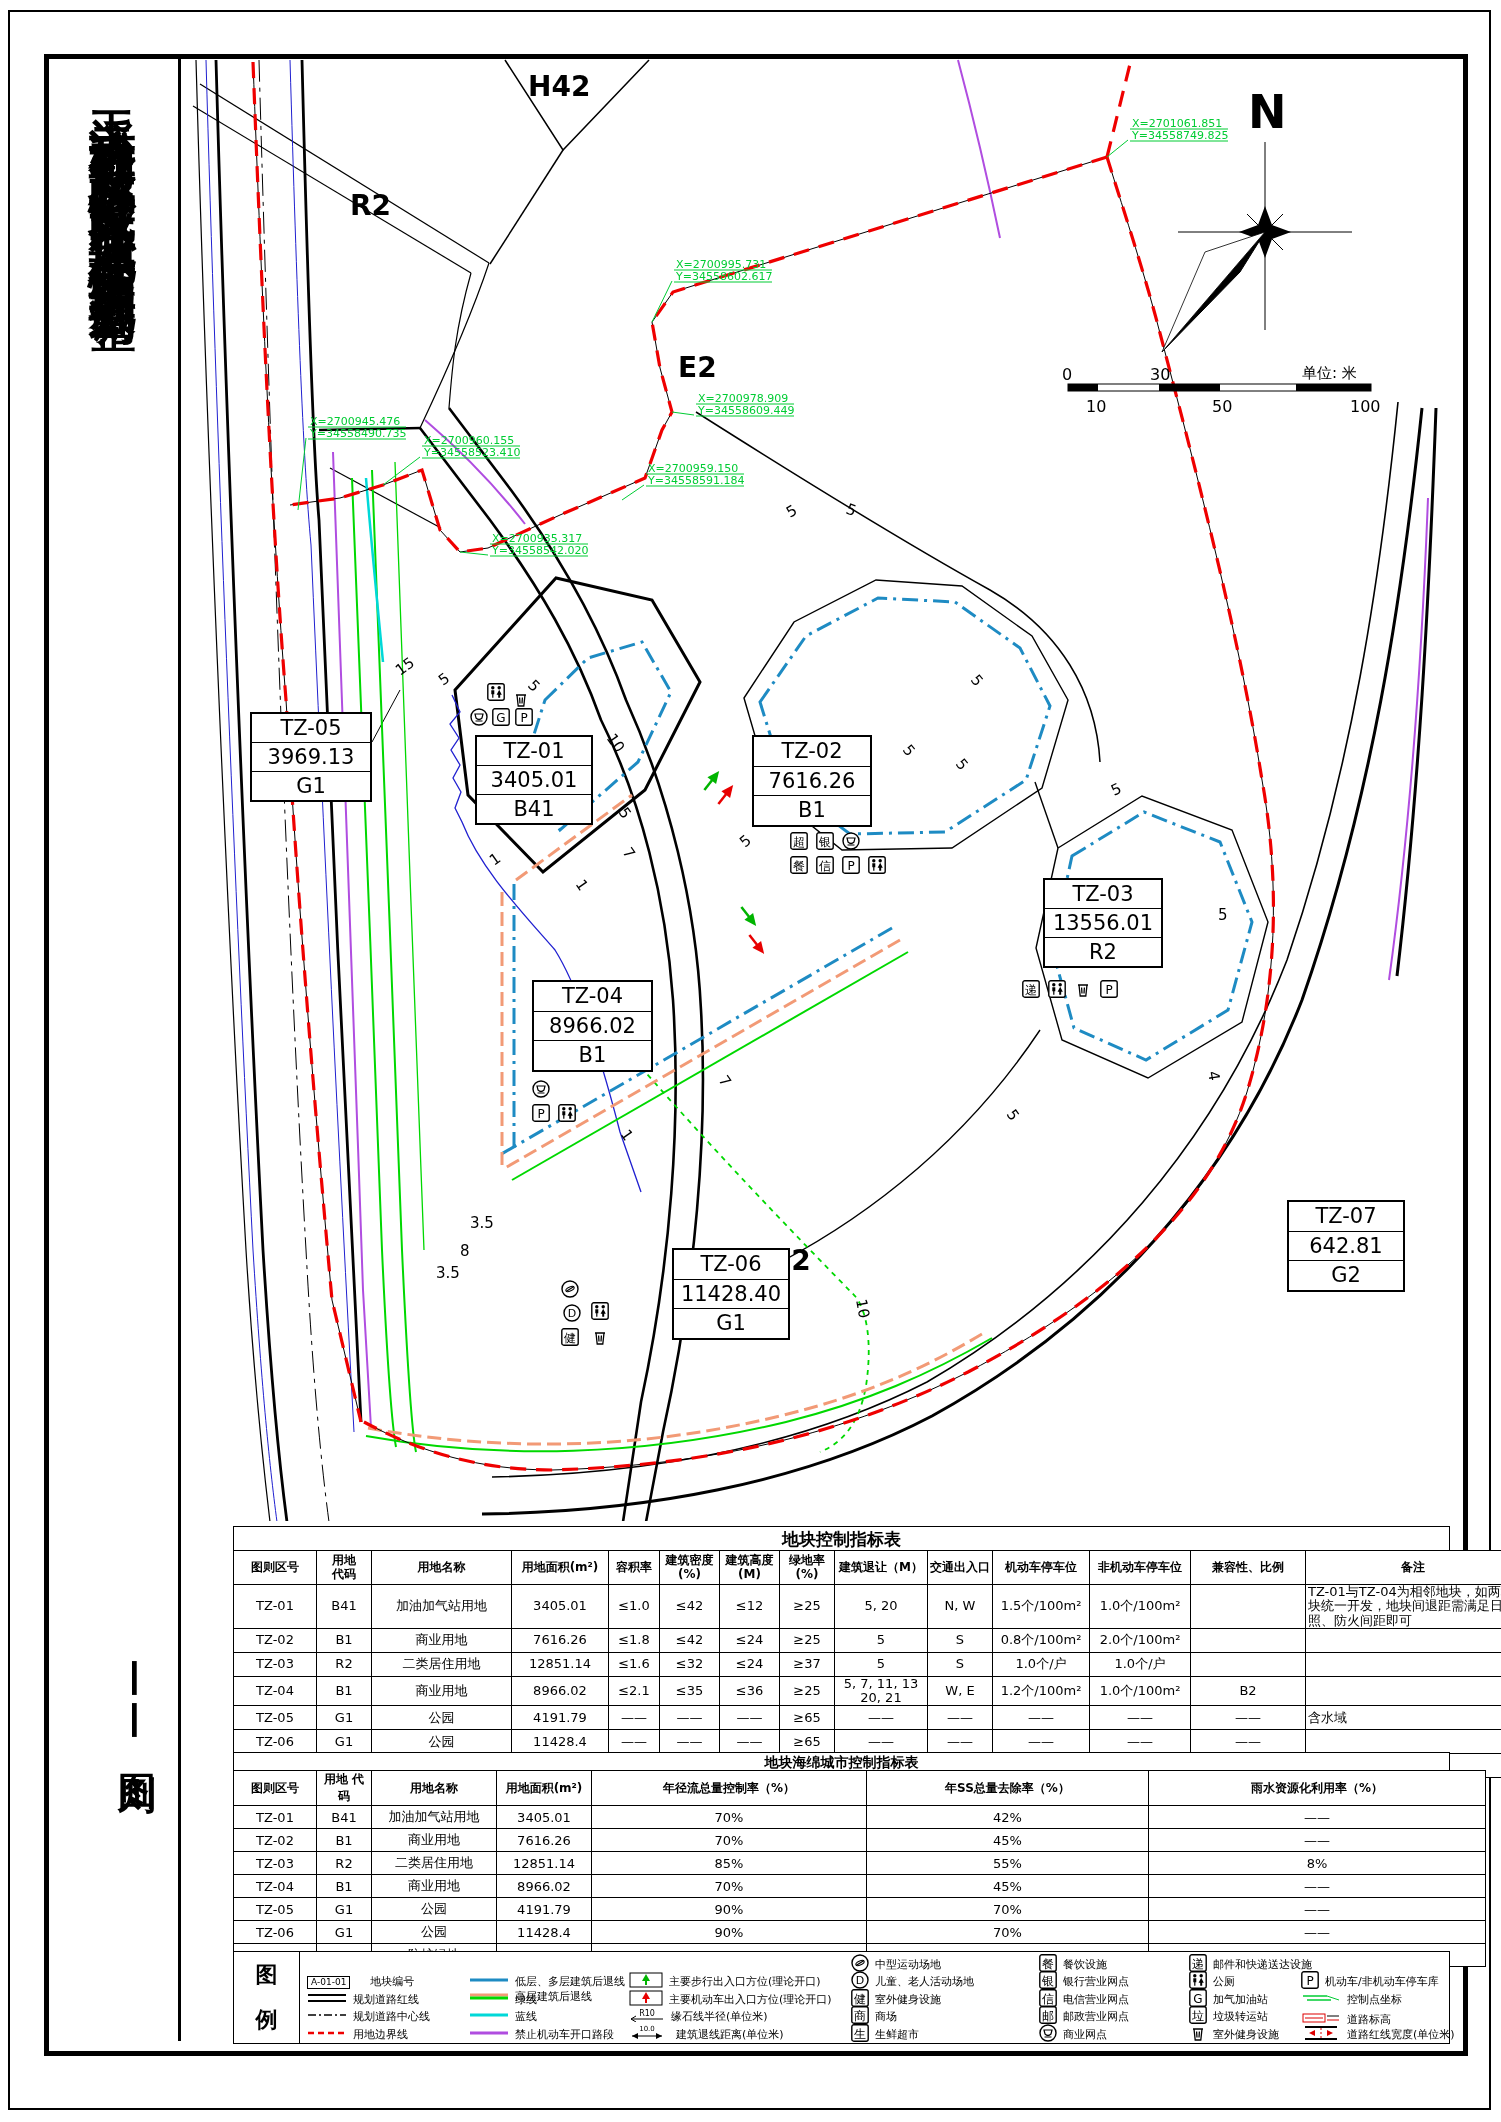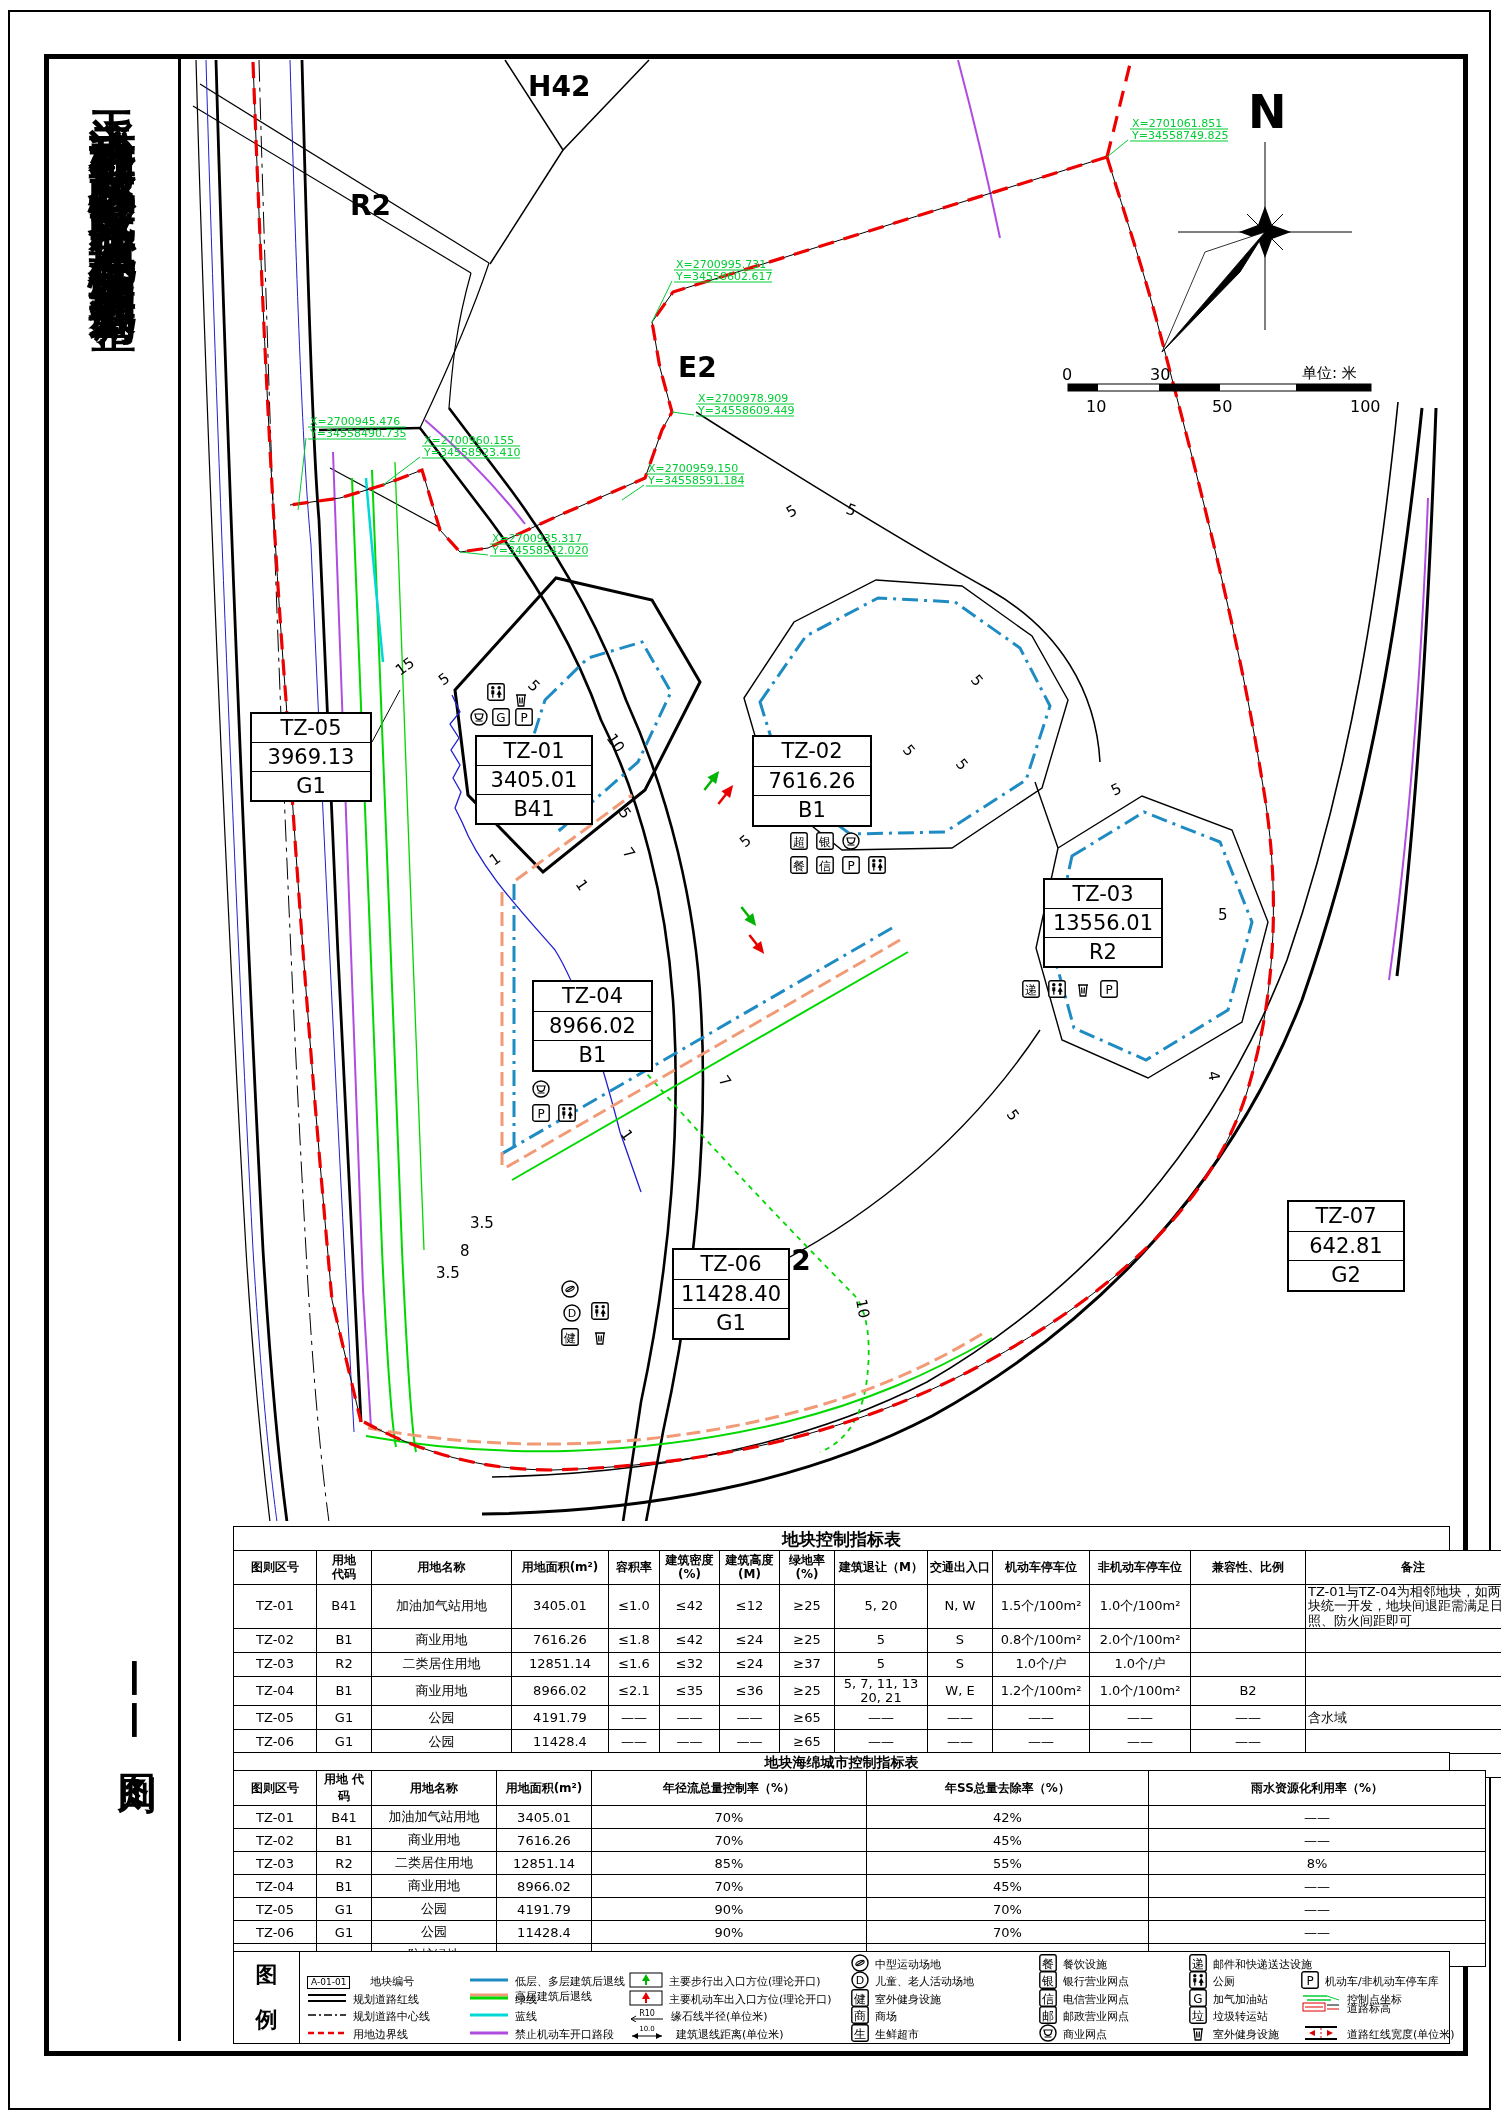--- a/index.html
+++ b/index.html
@@ -849,21 +849,21 @@
         <span>机动车/非机动车停车库</span>
       </div>
       <div class="legend-item" style="left: 1001px; top: 38px;">
         <span><svg width="40" height="14">
             <line x1="2" y1="5" x2="26" y2="5" stroke="#00cc33" stroke-width="1.5"></line>
             <line x1="6" y1="9" x2="30" y2="9" stroke="#00cc33" stroke-width="1.5"></line>
             <line x1="26" y1="5" x2="38" y2="9" stroke="#00cc33"></line>
           </svg></span>
         <span>控制点坐标</span>
       </div>
-      <div class="legend-item" style="left: 1001px; top: 47px;">
+      <div class="legend-item" style="left: 1001px; top: 58px;">
         <span><svg width="40" height="14">
             <rect x="2" y="3" width="22" height="8" fill="#fff" stroke="#d00"></rect>
             <line x1="4" y1="7" x2="22" y2="7" stroke="#d00"></line>
             <line x1="26" y1="5" x2="38" y2="5" stroke="#000"></line>
             <line x1="26" y1="9" x2="38" y2="9" stroke="#d00"></line>
           </svg></span>
         <span>道路标高</span>
       </div>
       <div class="legend-item" style="left: 1001px; top: 73px;">
         <span><svg width="40" height="16">

